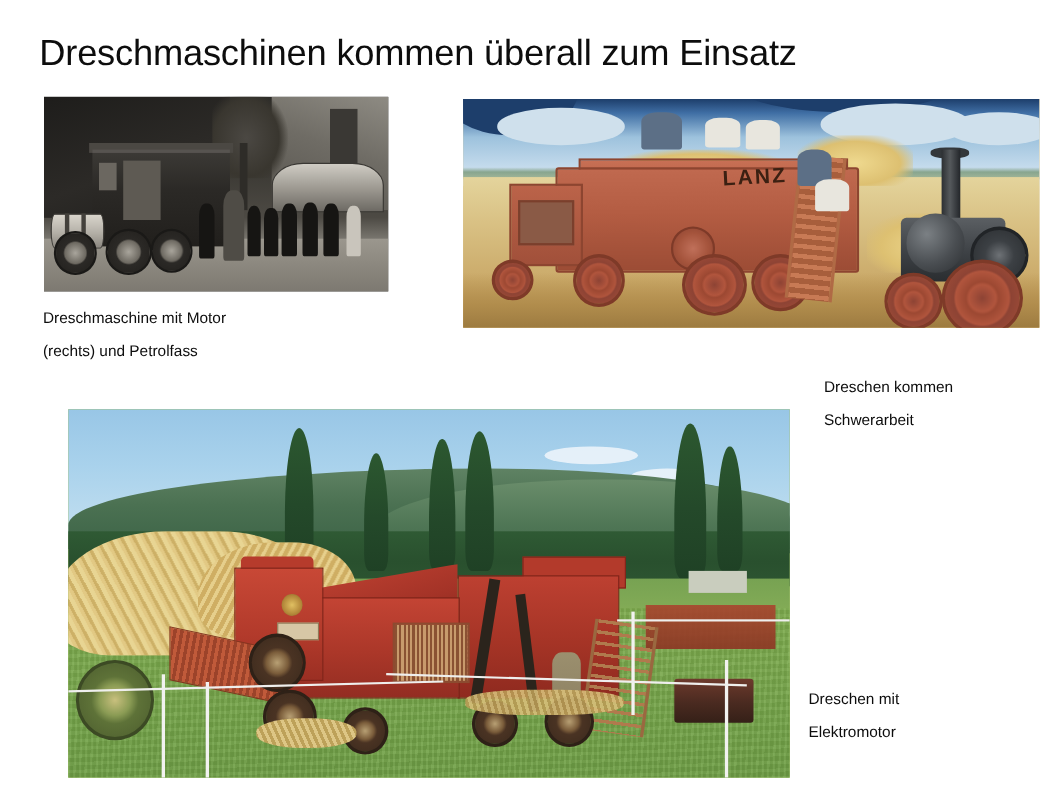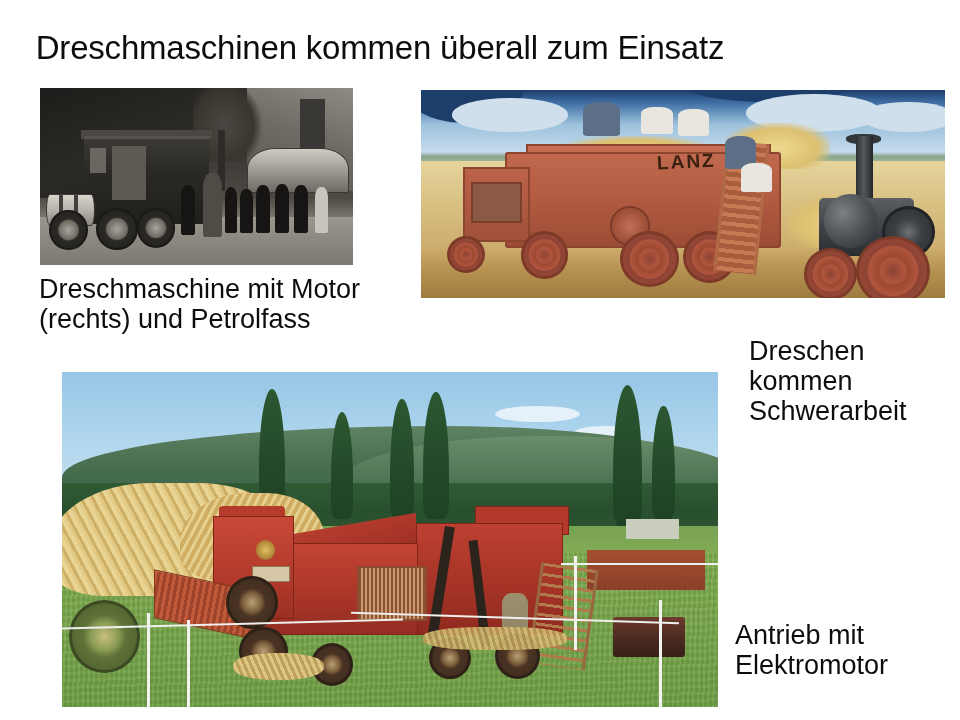--- a/index.html
+++ b/index.html
@@ -27,21 +27,21 @@
     line-height: 44px;
     font-weight: 400;
     color: #0d0d0d;
     letter-spacing: -0.2px;
     white-space: nowrap;
   }
 
   
   .caption {
     position: absolute;
-    font-size: 27px;
+    font-size: 14px;
     line-height: 30px;
     color: #0d0d0d;
     white-space: pre-line;
   }
   #caption-bw      { left: 39px;  top: 274px; width: 330px; }
   #caption-painting{ left: 749px; top: 336px; width: 205px; }
   #caption-color   { left: 735px; top: 620px; width: 215px; }
 
   
   .picture {
@@ -575,14 +575,14 @@
     <div class="layer cp-fencepost" style="left:13%;top:72%;height:28%"></div>
     <div class="layer cp-fencepost" style="left:19%;top:74%;height:26%"></div>
     <div class="layer cp-fencepost" style="left:78%;top:55%;height:28%"></div>
     <div class="layer cp-fencepost" style="left:91%;top:68%;height:32%"></div>
     <div class="layer cp-fenceline" style="left:0;top:75%;width:52%;transform:rotate(-1.5deg)"></div>
     <div class="layer cp-fenceline" style="left:44%;top:73%;width:50%;transform:rotate(1.8deg)"></div>
     <div class="layer cp-fenceline" style="left:76%;top:57%;width:24%"></div>
   </div>
 </div>
 
-<div class="caption" id="caption-color">Antrieb mit
+<div class="caption" id="caption-color">Dreschen mit
 Elektromotor</div>
 
 </body></html>

